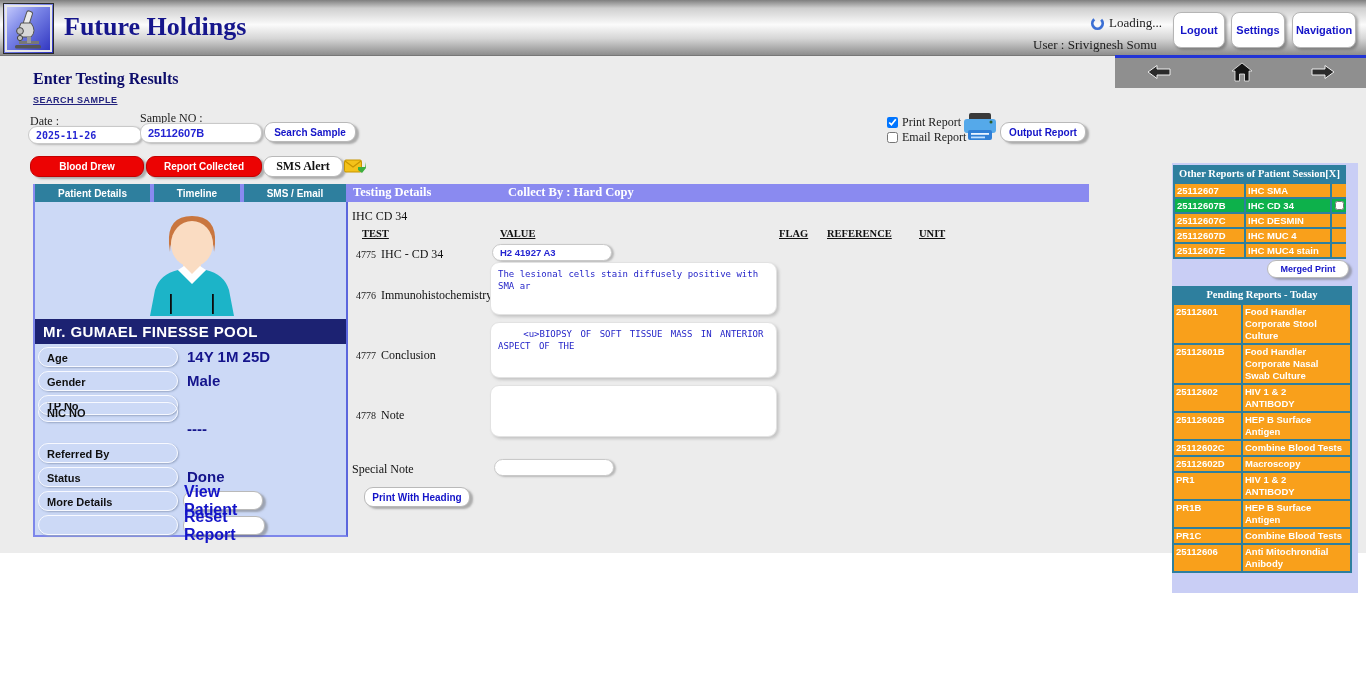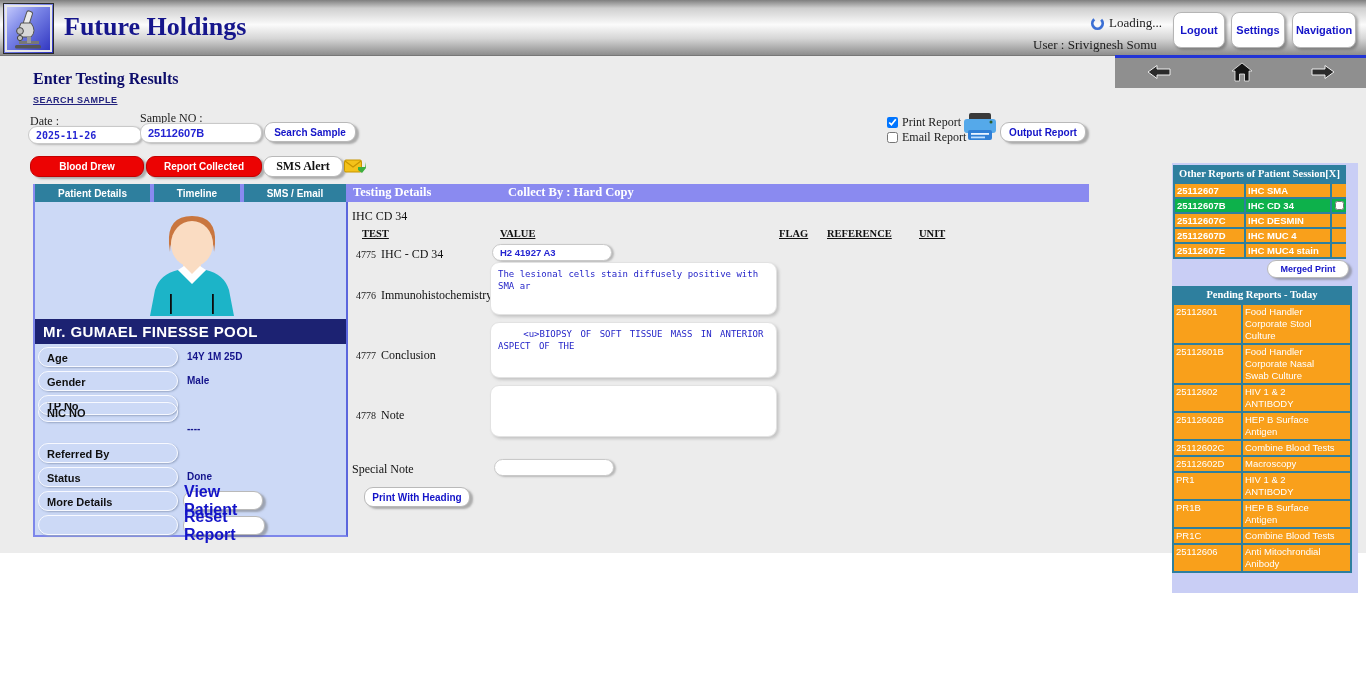--- a/index.html
+++ b/index.html
@@ -63,21 +63,21 @@
   
   .ppanel{position:absolute;top:202px;left:33px;width:315px;height:335px;background:#ccd9f6;
     border-left:2px solid #7d86ea;border-right:2px solid #5b66dd;border-bottom:2px solid #7d86ea;
     box-sizing:border-box;}
   .pname{position:absolute;top:117px;left:0;width:100%;height:25px;background:#1c2272;
     color:#fff;font-weight:bold;font-size:15px;letter-spacing:.4px;
     display:flex;align-items:center;padding-left:8px;box-sizing:border-box;}
   .prow-label{position:absolute;left:3px;width:140px;height:20px;border:1px solid #f7f9ff;
     border-radius:10px;box-shadow:1px 1px 2px #97a6c4;font-weight:bold;font-size:11px;
     color:#101010;line-height:20px;padding-left:8px;box-sizing:border-box;}
-  .prow-value{position:absolute;left:152px;font-weight:bold;font-size:10px;color:#14148c;line-height:20px;}
+  .prow-value{position:absolute;left:152px;font-weight:bold;font-size:15px;color:#14148c;line-height:20px;}
   .pbtn{height:17px;font-size:16px;}
 
   
   .colhead{position:absolute;font-family:"Liberation Serif",serif;font-size:10.5px;
     font-weight:bold;color:#111;text-decoration:underline;}
   .tcode{position:absolute;font-family:"Liberation Serif",serif;font-size:10px;color:#222;}
   .tname{position:absolute;font-family:"Liberation Serif",serif;font-size:12px;color:#111;}
   .tarea{position:absolute;background:#fff;border:1px solid #e2e2e2;border-radius:9px;
     box-shadow:2px 2px 3px rgba(140,140,140,.4);resize:none;color:#2424c8;
     font-family:"DejaVu Sans Mono",monospace;font-size:9px;line-height:12px;
@@ -91,21 +91,21 @@
     padding:0 4px;justify-content:center;}
   .orpt{position:absolute;top:165px;left:1173px;width:173px;background:#2e7f9e;padding-bottom:2px;}
   .orpt-grid{display:grid;grid-template-columns:69px 84px 14px;gap:2px;padding:2px 2px 0 2px;}
   .ocell{background:#f9a01b;color:#fff;font-weight:bold;font-size:9.5px;line-height:13px;
     height:13px;padding:0 2px;white-space:nowrap;overflow:hidden;}
   .orow-sel .ocell{background:#0db14b;}
   .ocell.chk{display:flex;align-items:center;justify-content:center;padding:0;}
   .ocell.chk input{width:9px;height:9px;margin:0;}
   .pend{position:absolute;top:286px;left:1172px;width:180px;background:#2e7f9e;padding-bottom:2px;}
   .pend-grid{display:grid;grid-template-columns:67px 107px;gap:2px;padding:2px 2px 0 2px;}
-  .pcell{background:#f9a01b;color:#fff;font-weight:normal;font-size:9.5px;line-height:12px;
+  .pcell{background:#f9a01b;color:#fff;font-weight:bold;font-size:9.5px;line-height:12px;
     padding:1px 2px;white-space:pre-line;}
 </style>
 </head>
 <body>
 
 <div class="content-bg"></div>
 
 <div class="header">
   <div class="logo">
     <svg width="36" height="40" viewBox="0 0 36 40">

